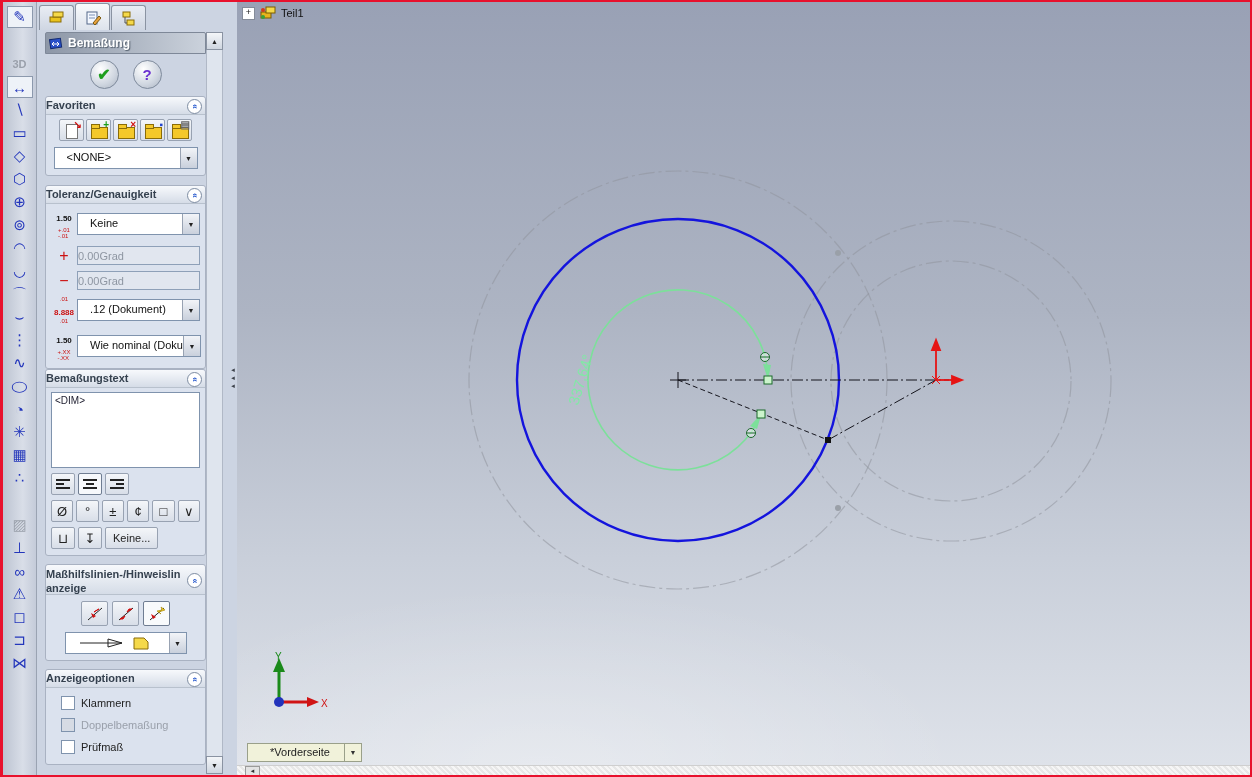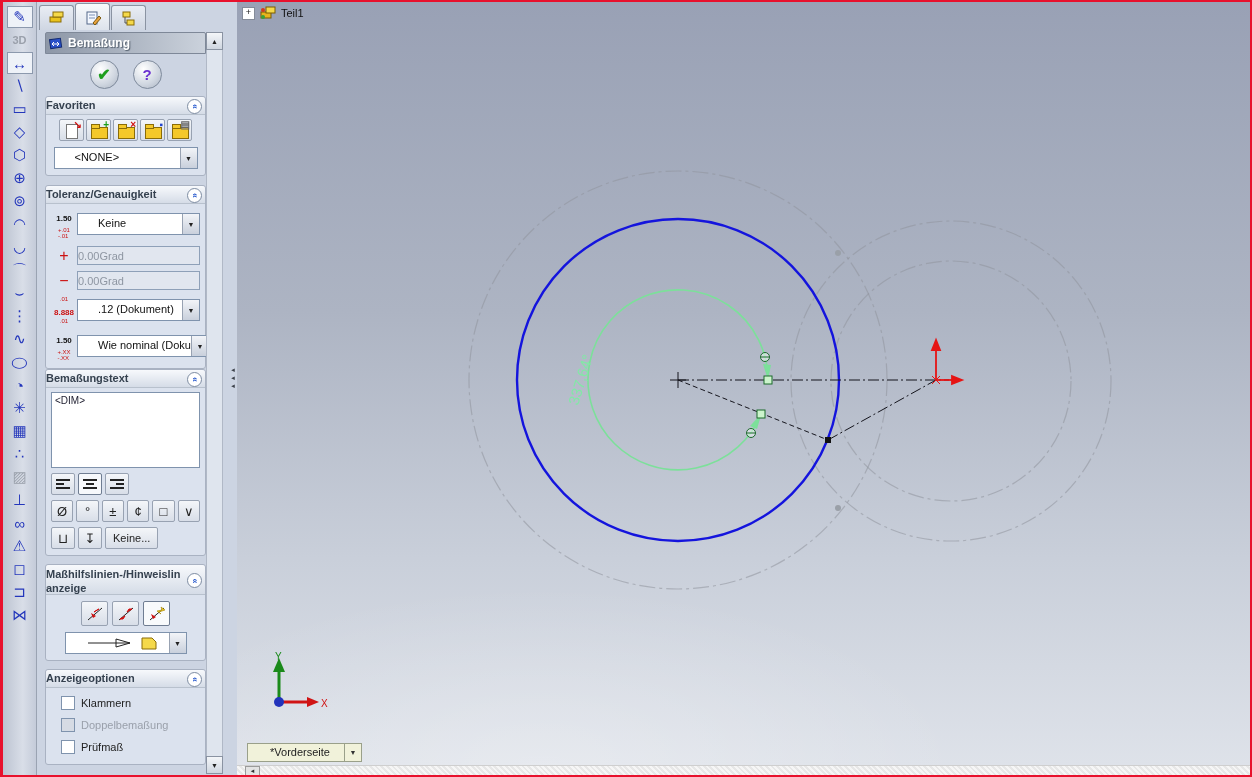--- a/index.html
+++ b/index.html
@@ -8,21 +8,21 @@
   .inner{position:absolute;left:3px;top:2px;width:1247px;height:773px;background:#cdd4e2;overflow:hidden;}
 
   
   .ltb{position:absolute;left:0;top:0;width:34px;height:773px;
        background:linear-gradient(90deg,#bcc3d1,#d9dee8 60%,#c4cbd9);
        border-right:1px solid #9aa3b2;display:flex;flex-direction:column;align-items:center;padding-top:4px;box-sizing:border-box;}
   .tb{width:26px;height:22px;margin:0 0 1px 0;display:flex;align-items:center;justify-content:center;
       font-size:15px;color:#2336bb;cursor:default;}
   .tb.sm{font-size:11px;font-weight:bold;}
   .tb.act{background:#eef2f8;border:1px solid #8c99ad;box-sizing:border-box;}
-  .tb.dis{color:#9aa0ab;}
+  .tb.dis{color:#9aa0ab;margin-top:24px;}
   .tb.ell{transform:scaleY(0.72);}
 
   
   .panel{position:absolute;left:34px;top:0;width:200px;height:773px;background:#ccd4e2;}
   .ptabs{position:absolute;left:2px;top:2px;height:26px;display:flex;align-items:flex-end;}
   .ptab{width:33px;height:24px;border:1px solid #8a93a2;border-bottom:none;border-radius:3px 3px 0 0;
         background:linear-gradient(#e9edf4,#cfd6e2);margin-right:1px;display:flex;align-items:center;justify-content:center;}
   .ptab.on{background:linear-gradient(#f8fafc,#dde3ec);height:26px;}
   .pmain{position:absolute;left:8px;top:30px;width:161px;bottom:0;overflow:hidden;}
   .titlebar{height:22px;background:linear-gradient(90deg,#8d97a7,#cbd2dc);display:flex;align-items:center;
@@ -50,21 +50,21 @@
   .favrow{display:flex;justify-content:center;gap:2px;}
   .fav{position:relative;width:25px;height:22px;border:1px solid #98a2b2;background:linear-gradient(#f4f6f9,#d8dee8);
        border-radius:2px;padding:0;}
   .fold{position:absolute;left:4px;top:7px;width:15px;height:10px;background:#f4c82a;border:1px solid #8a6c08;}
   .fold:before{content:"";position:absolute;left:-1px;top:-4px;width:7px;height:3px;background:#f4c82a;border:1px solid #8a6c08;}
   .pagei{position:absolute;left:6px;top:4px;width:10px;height:13px;background:#fff;border:1px solid #777;}
   .badge{position:absolute;right:1px;top:-1px;font-size:10px;font-weight:bold;}
   .badge.grn{color:#1a9e1a;} .badge.red{color:#d01010;} .badge.blu{color:#2244cc;} .badge.gry{color:#666;}
 
   .sel{height:20px;background:#fff;border:1px solid #7f93ad;display:flex;margin:6px auto 0 auto;width:142px;}
-  .sel .sv{flex:1;font-size:11px;line-height:18px;padding-left:20px;color:#111;white-space:nowrap;overflow:hidden;}
+  .sel .sv{flex:1;font-size:11px;line-height:18px;padding-left:12px;color:#111;white-space:nowrap;overflow:hidden;}
   .sel .sb{width:16px;background:linear-gradient(#f2f4f8,#c9d0dc);border-left:1px solid #98a2b2;
            font-size:7px;color:#222;display:flex;align-items:center;justify-content:center;}
 
   
   .trow{display:flex;align-items:center;margin-bottom:6px;}
   .tico{width:26px;flex:none;text-align:center;color:#c11;line-height:1;}
   .tico .b{color:#111;font-size:8px;font-weight:bold;} .tico .s{font-size:6px;display:block;}
   .tstack{display:inline-block;vertical-align:middle;text-align:left;}
   .tfield{flex:1;height:19px;box-sizing:border-box;border:1px solid #8ea0b8;background:#e1e6ef;color:#8e96a2;
           font-size:11px;padding:1px 0;font-family:"Liberation Sans",sans-serif;width:100%;}

